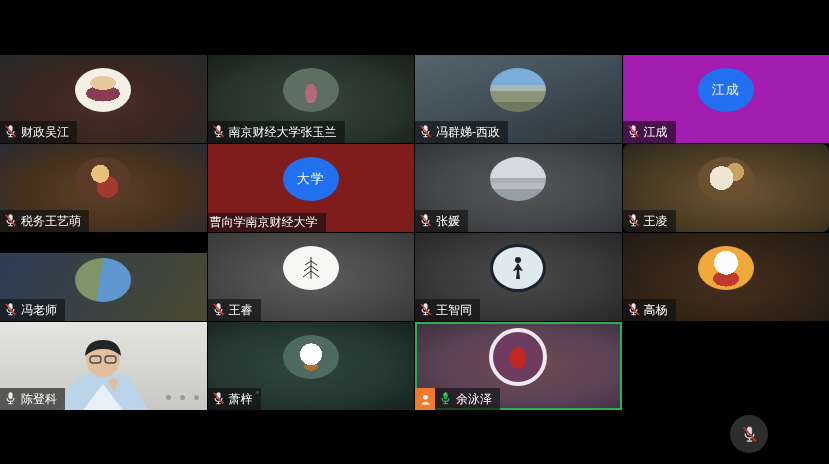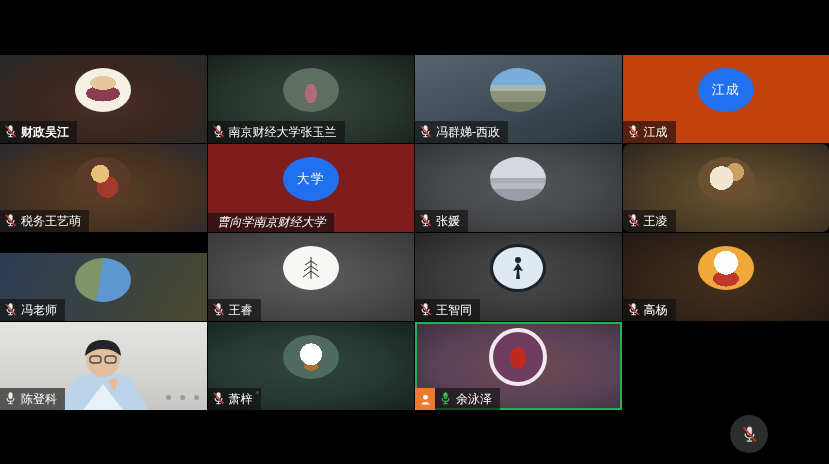--- a/index.html
+++ b/index.html
@@ -11,24 +11,24 @@
         gap:1px;background:#000;}
   .tile{position:relative;overflow:hidden;background:#222;}
   .tile.active-speaker{box-shadow:inset 0 0 0 2px #23b24b;}
   
   .av{position:absolute;left:50%;top:40%;transform:translate(-50%,-50%);
       width:56px;height:44px;border-radius:50%;}
   .av.round{width:50px;height:50px;}
   .av-text{display:flex;align-items:center;justify-content:center;
            color:#fff;font-size:13px;letter-spacing:1px;}
   
-  .t1{background:radial-gradient(ellipse at 50% 55%,#4a2e28 0%,#39261f 55%,#242a2b 100%);font-weight:bold;}
+  .t1{background:radial-gradient(ellipse at 50% 55%,#4a2e28 0%,#39261f 55%,#242a2b 100%);}
   .t2{background:radial-gradient(ellipse at 50% 55%,#36453c 0%,#27332c 60%,#182019 100%);}
   .t3{background:linear-gradient(160deg,#55646e 0%,#42505a 45%,#2b343b 100%);font-family:Liberation Serif, serif;}
-  .t4{background:#c2410c;}
+  .t4{background:#a21caf;}
   .t5{background:radial-gradient(ellipse at 50% 55%,#5c4128 0%,#46311e 55%,#2a2a33 100%);}
   .t6{background:#7f1d1d;}
   .t7{background:radial-gradient(ellipse at 50% 50%,#555658 0%,#46474a 55%,#333437 100%);}
   .t8{background:radial-gradient(ellipse at 55% 55%,#6b5434 0%,#4c3c24 55%,#2c2620 100%);border-radius:7px;}
   .t9{background:linear-gradient(120deg,#2c3c55 0%,#3c4340 55%,#4a4a2e 100%);margin-top:20px;}
   .t10{background:radial-gradient(ellipse at 50% 50%,#5e5e5e 0%,#4a4a4a 55%,#383838 100%);text-align:right;}
   .t11{background:radial-gradient(ellipse at 50% 50%,#4a4a4a 0%,#3a3a3a 55%,#262626 100%);}
   .t12{background:linear-gradient(150deg,#49505e 0%,#3c414c 55%,#2a2d35 100%);}
   .t13{background:radial-gradient(ellipse at 50% 55%,#45301d 0%,#342417 55%,#201a14 100%);}
   .t14{background:linear-gradient(#e4e4e0 0%,#d4d4d0 60%,#c6c6c2 100%);}
@@ -66,21 +66,21 @@
         radial-gradient(circle 11px at 50% 44%,#ffffff 0 99%,transparent 100%),
         radial-gradient(ellipse 7px 4px at 50% 72%,#b07030 0 99%,transparent 100%),
         #4f6b61;}
   .av16{border:4px solid #f0e9f0;background:
         radial-gradient(ellipse 8px 11px at 50% 52%,#c0291f 0 99%,transparent 100%),
         #6e3c5f;}
   
   .tag-row{position:absolute;left:0;bottom:0;display:flex;align-items:stretch;z-index:3;}
   .tag{display:flex;align-items:center;gap:3px;background:rgba(15,15,15,.62);
        color:#fff;font-size:12px;line-height:1;padding:3px 8px 4px 3px;white-space:nowrap;}
-  .tag.no-icon{padding-left:10px;font-style:italic;}
+  .tag.no-icon{padding-left:2px;}
   .mic{width:15px;height:15px;flex:0 0 auto;}
   .host-badge{width:20px;background:#ed7b2f;display:flex;align-items:center;justify-content:center;}
   .host-badge svg{width:13px;height:13px;}
   
   .person{position:absolute;left:50%;bottom:0;transform:translateX(-50%);width:150px;height:76px;}
   .dots{position:absolute;right:8px;bottom:10px;display:flex;gap:9px;z-index:2;}
   .dots i{width:5px;height:5px;border-radius:50%;background:#8a8a8a;opacity:.75;}
   .mini-dot{position:absolute;left:48px;bottom:16px;width:3px;height:3px;border-radius:50%;
             background:#cfcfcf;opacity:.8;}
   

